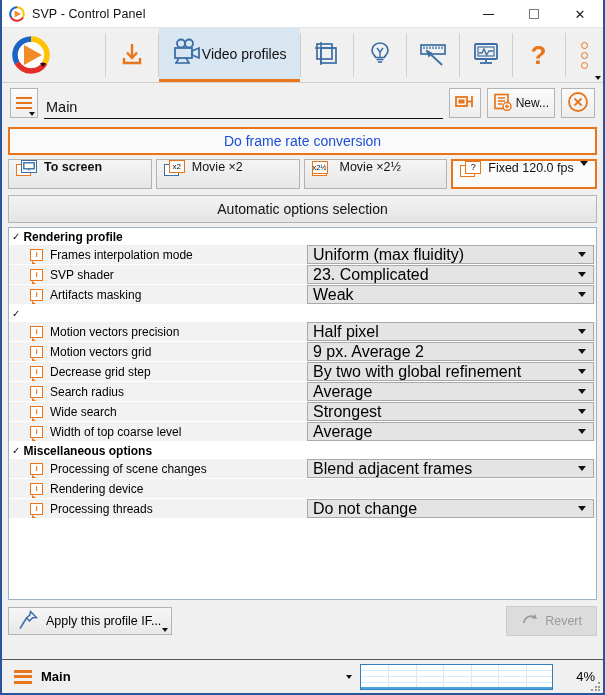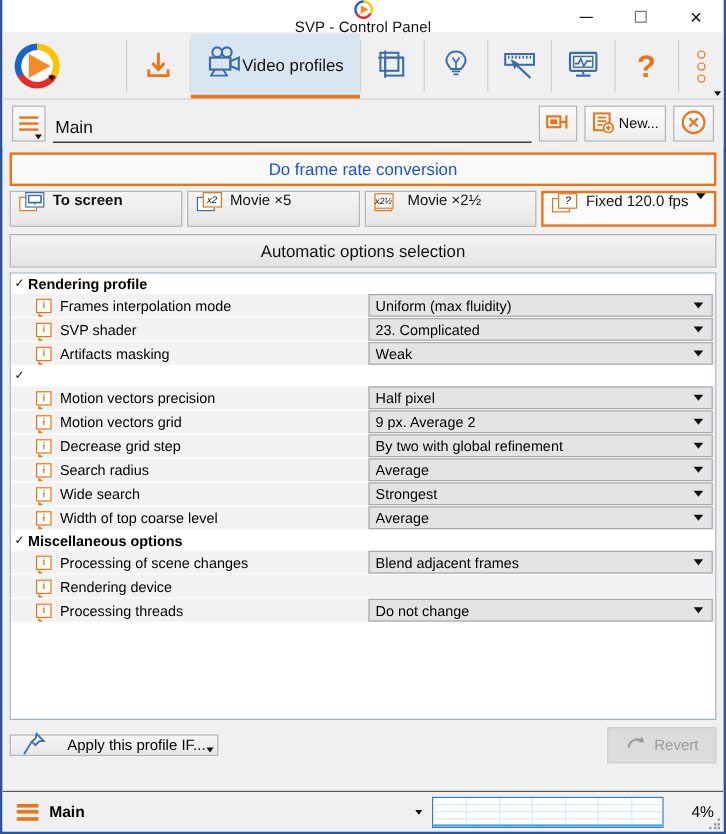--- a/index.html
+++ b/index.html
@@ -23,21 +23,20 @@
   }
 
   
   .titlebar {
     height: 28px;
     background: #ffffff;
     display: flex;
     align-items: center;
     border-bottom: 1px solid #e6e6e6;
     position: relative;
-    flex-direction: column;
   }
   .title-logo { width: 16px; height: 16px; margin-left: 7px; margin-right: 7px; position: relative; flex: none; }
   .title-text { font-size: 12.5px; color: #111; letter-spacing: .1px; }
   .win-btns { position: absolute; right: 0; top: 0; height: 28px; display: flex; }
   .win-btn {
     width: 46px; height: 28px;
     display: flex; align-items: center; justify-content: center;
     font-size: 13px; color: #1a1a1a;
     font-family: "Liberation Sans", sans-serif;
   }
@@ -170,21 +169,21 @@
     border: 1.5px solid #e8751a; background: #fff;
   }
   .ibox .front {
     position: absolute; left: 5px; top: 0px;
     width: 16px; height: 13px;
     border: 1.5px solid #3c6ea5; background: #fff;
     display: flex; align-items: center; justify-content: center;
     font-size: 8px; color: #111; line-height: 1;
     font-family: "Liberation Sans", sans-serif;
   }
-  .ibox.orangefront .front { border-color: #e8751a; font-style: italic; }
+  .ibox.orangefront .front { border-color: #e8751a; }
 
   
   .auto-bar {
     margin: 6px 6px 0 6px;
     height: 28px;
     border: 1px solid #b4b4b4;
     background: linear-gradient(#f3f3f3,#e4e4e4);
     display: flex; align-items: center; justify-content: center;
     font-size: 14px; color: #111;
   }
@@ -240,43 +239,43 @@
     border-bottom: 0;
   }
   .combo {
     flex: 1;
     margin-right: 2px;
     height: 19px;
     border: 1px solid #a9a9a9;
     background: #e4e4e4;
     display: flex; align-items: center;
     padding: 0 5px;
-    font-size: 12px;
+    font-size: 16px;
     position: relative;
   }
   .combo .cval { flex: 1; white-space: nowrap; overflow: hidden; }
   .combo .carr {
     width: 0; height: 0;
     border-left: 4.5px solid transparent;
     border-right: 4.5px solid transparent;
     border-top: 5px solid #111;
     margin-left: 6px; margin-right: 2px;
   }
 
   
   .btm-row {
     margin: 5px 6px 0 6px;
     height: 32px;
     display: flex; align-items: center;
   }
   .apply-btn {
-    height: 18px;
+    height: 28px;
     border: 1px solid #b4b4b4;
     background: linear-gradient(#f6f6f6,#e8e8e8);
-    display: flex; align-items: center; gap: 17px;
+    display: flex; align-items: center; gap: 7px;
     padding: 0 10px 0 8px;
     font-size: 12.5px; position: relative;
   }
   .revert-btn {
     margin-left: auto;
     height: 30px;
     border: 1px solid #cdcdcd;
     background: #dcdcdc;
     color: #9a9a9a;
     display: flex; align-items: center; gap: 6px;
@@ -530,21 +529,21 @@
         </span>
       </span>
       <span class="t">To screen</span>
     </div>
 
     <div class="frc-btn">
       <span class="ibox orangefront">
         <span class="back" style="border-color:#3c6ea5;"></span>
         <span class="front">x2</span>
       </span>
-      <span class="t">Movie ×5</span>
+      <span class="t">Movie ×2</span>
     </div>
 
     <div class="frc-btn">
       <span class="ibox orangefront">
         <span class="back" style="border-color:#e8751a;"></span>
         <span class="front" style="left:0;top:1px;font-size:7.5px;">x2½</span>
       </span>
       <span class="t">Movie ×2½</span>
     </div>
 

